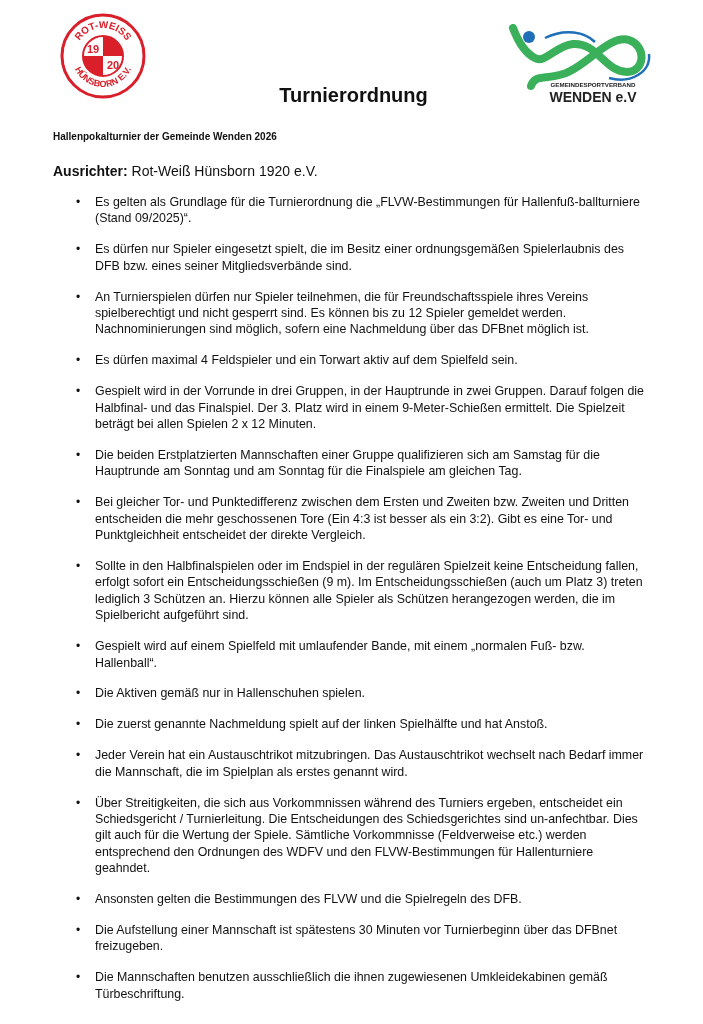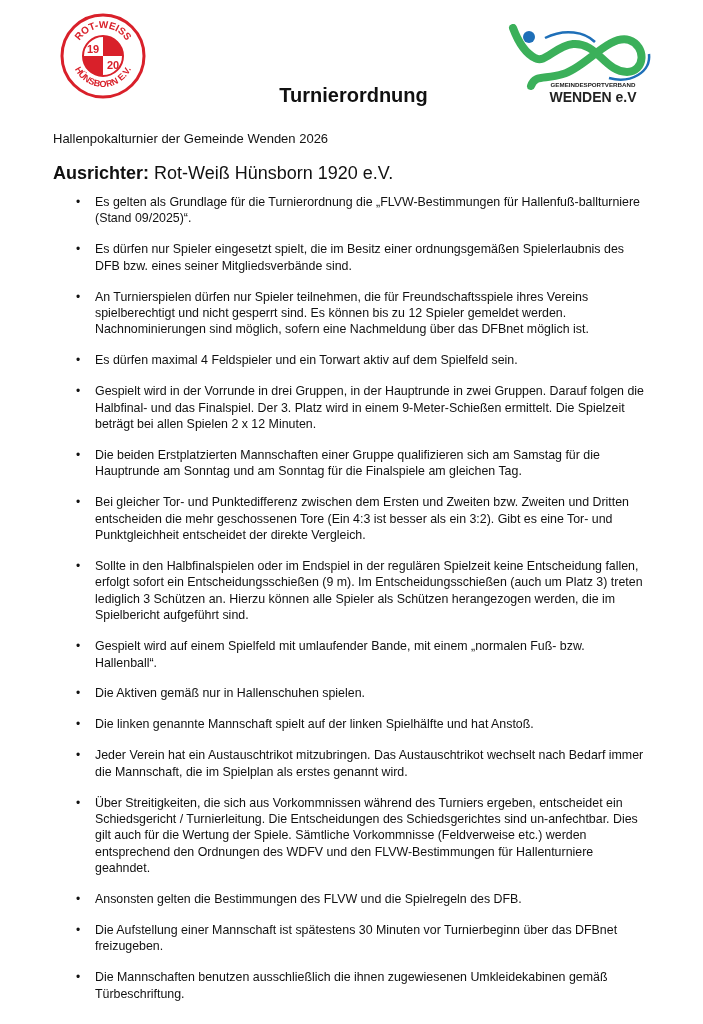--- a/index.html
+++ b/index.html
@@ -1,21 +1,21 @@
 <!DOCTYPE html>
 <html><head>
 <meta charset="utf-8">
 <style>
   html, body { margin:0; padding:0; background:#ffffff; }
   body { width:703px; height:1024px; position:relative; overflow:hidden; font-family:"Liberation Sans", sans-serif; color:#111; }
   .logo-left { position:absolute; left:60px; top:13px; width:86px; height:86px; }
   .logo-right { position:absolute; left:505px; top:24px; width:150px; height:85px; }
   .title { position:absolute; left:0; width:703px; top:84px; text-align:center; font-size:20px; font-weight:bold; padding-left:2px; }
-  .heading { position:absolute; left:53px; top:131px; font-size:13px; font-weight:normal;text-align:center; }
-  .organizer { position:absolute; left:53px; top:163px; font-size:18px; }
+  .heading { position:absolute; left:53px; top:131px; font-size:10px; font-weight:bold;text-align:center; }
+  .organizer { position:absolute; left:53px; top:163px; font-size:14px; }
   .organizer b { font-weight:bold; }
   ul.rules { position:absolute; left:0; top:194px; margin:0; padding:0; list-style:none; width:703px; }
   ul.rules li { position:relative; padding-left:95px; padding-right:55px; font-size:12.4px; line-height:16.4px; margin-bottom:14.5px; }
   ul.rules li .bullet { position:absolute; left:76px; top:0; font-size:12px; }
 </style>
 </head>
 <body>
 
 <div class="logo-left">
   <svg width="86" height="86" viewBox="0 0 86 86">
@@ -57,19 +57,19 @@
   <li><span class="bullet">•</span><span>Es gelten als Grundlage für die Turnierordnung die „FLVW-Bestimmungen für Hallenfuß-ballturniere (Stand 09/2025)“.</span></li>
   <li><span class="bullet">•</span><span>Es dürfen nur Spieler eingesetzt spielt, die im Besitz einer ordnungsgemäßen Spielerlaubnis des DFB bzw. eines seiner Mitgliedsverbände sind.</span></li>
   <li><span class="bullet">•</span><span>An Turnierspielen dürfen nur Spieler teilnehmen, die für Freundschaftsspiele ihres Vereins spielberechtigt und nicht gesperrt sind. Es können bis zu 12 Spieler gemeldet werden. Nachnominierungen sind möglich, sofern eine Nachmeldung über das DFBnet möglich ist.</span></li>
   <li><span class="bullet">•</span><span>Es dürfen maximal 4 Feldspieler und ein Torwart aktiv auf dem Spielfeld sein.</span></li>
   <li><span class="bullet">•</span><span>Gespielt wird in der Vorrunde in drei Gruppen, in der Hauptrunde in zwei Gruppen. Darauf folgen die Halbfinal- und das Finalspiel. Der 3. Platz wird in einem 9-Meter-Schießen ermittelt. Die Spielzeit beträgt bei allen Spielen 2 x 12 Minuten.</span></li>
   <li><span class="bullet">•</span><span>Die beiden Erstplatzierten Mannschaften einer Gruppe qualifizieren sich am Samstag für die Hauptrunde am Sonntag und am Sonntag für die Finalspiele am gleichen Tag.</span></li>
   <li><span class="bullet">•</span><span>Bei gleicher Tor- und Punktedifferenz zwischen dem Ersten und Zweiten bzw. Zweiten und Dritten entscheiden die mehr geschossenen Tore (Ein 4:3 ist besser als ein 3:2). Gibt es eine Tor- und Punktgleichheit entscheidet der direkte Vergleich.</span></li>
   <li><span class="bullet">•</span><span>Sollte in den Halbfinalspielen oder im Endspiel in der regulären Spielzeit keine Entscheidung fallen, erfolgt sofort ein Entscheidungsschießen (9 m). Im Entscheidungsschießen (auch um Platz 3) treten lediglich 3 Schützen an. Hierzu können alle Spieler als Schützen herangezogen werden, die im Spielbericht aufgeführt sind.</span></li>
   <li><span class="bullet">•</span><span>Gespielt wird auf einem Spielfeld mit umlaufender Bande, mit einem „normalen Fuß- bzw. Hallenball“.</span></li>
   <li><span class="bullet">•</span><span>Die Aktiven gemäß nur in Hallenschuhen spielen.</span></li>
-  <li><span class="bullet">•</span><span>Die linken genannte Mannschaft spielt auf der linken Spielhälfte und hat Anstoß.</span></li>
+  <li><span class="bullet">•</span><span>Die zuerst genannte Nachmeldung spielt auf der linken Spielhälfte und hat Anstoß.</span></li>
   <li><span class="bullet">•</span><span>Jeder Verein hat ein Austauschtrikot mitzubringen. Das Austauschtrikot wechselt nach Bedarf immer die Mannschaft, die im Spielplan als erstes genannt wird.</span></li>
   <li><span class="bullet">•</span><span>Über Streitigkeiten, die sich aus Vorkommnissen während des Turniers ergeben, entscheidet ein Schiedsgericht / Turnierleitung. Die Entscheidungen des Schiedsgerichtes sind un-anfechtbar. Dies gilt auch für die Wertung der Spiele. Sämtliche Vorkommnisse (Feldverweise etc.) werden entsprechend den Ordnungen des WDFV und den FLVW-Bestimmungen für Hallenturniere geahndet.</span></li>
   <li><span class="bullet">•</span><span>Ansonsten gelten die Bestimmungen des FLVW und die Spielregeln des DFB.</span></li>
   <li><span class="bullet">•</span><span>Die Aufstellung einer Mannschaft ist spätestens 30 Minuten vor Turnierbeginn über das DFBnet freizugeben.</span></li>
   <li><span class="bullet">•</span><span>Die Mannschaften benutzen ausschließlich die ihnen zugewiesenen Umkleidekabinen gemäß Türbeschriftung.</span></li>
 </ul>
 
 </body></html>

